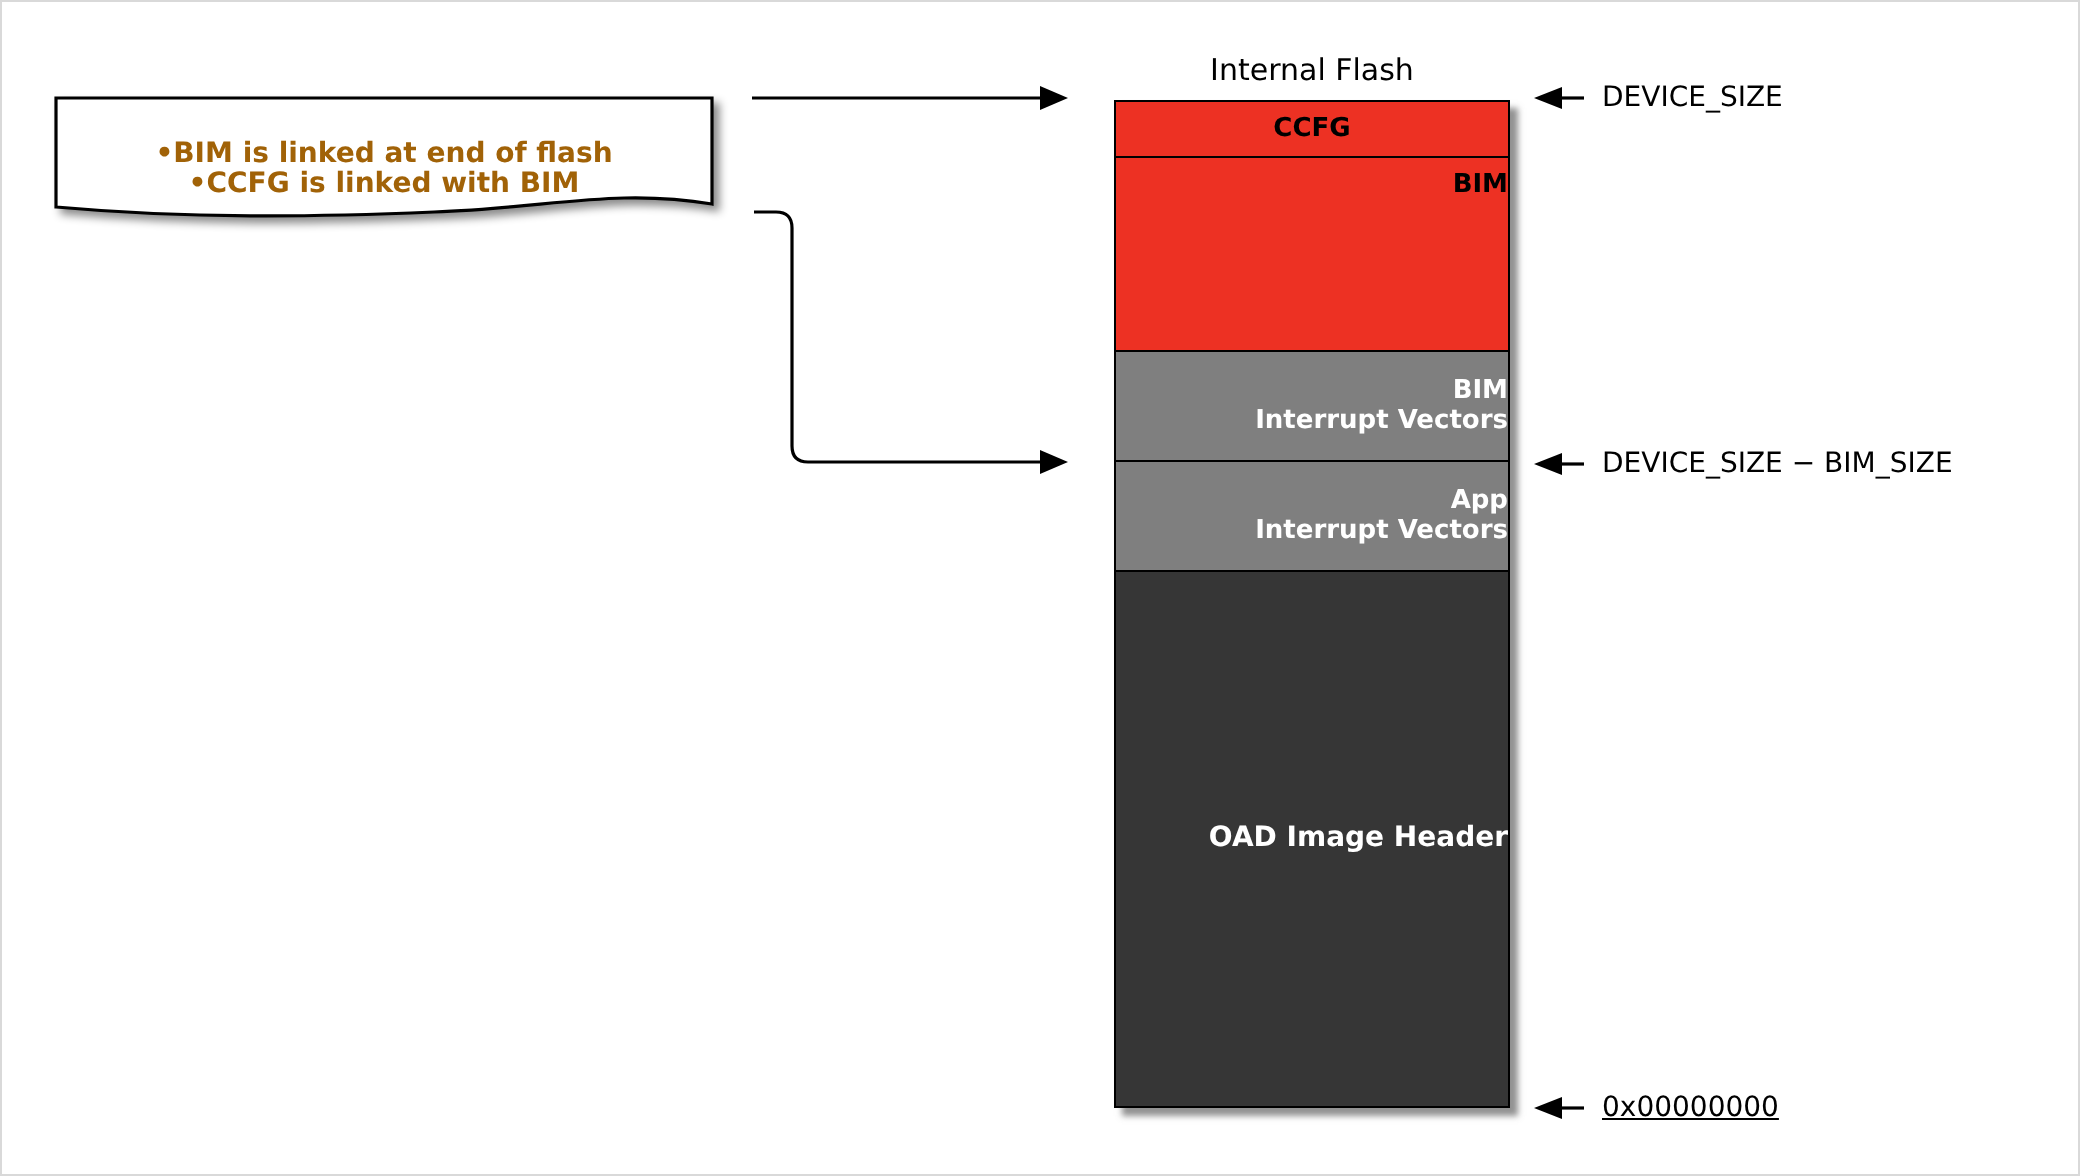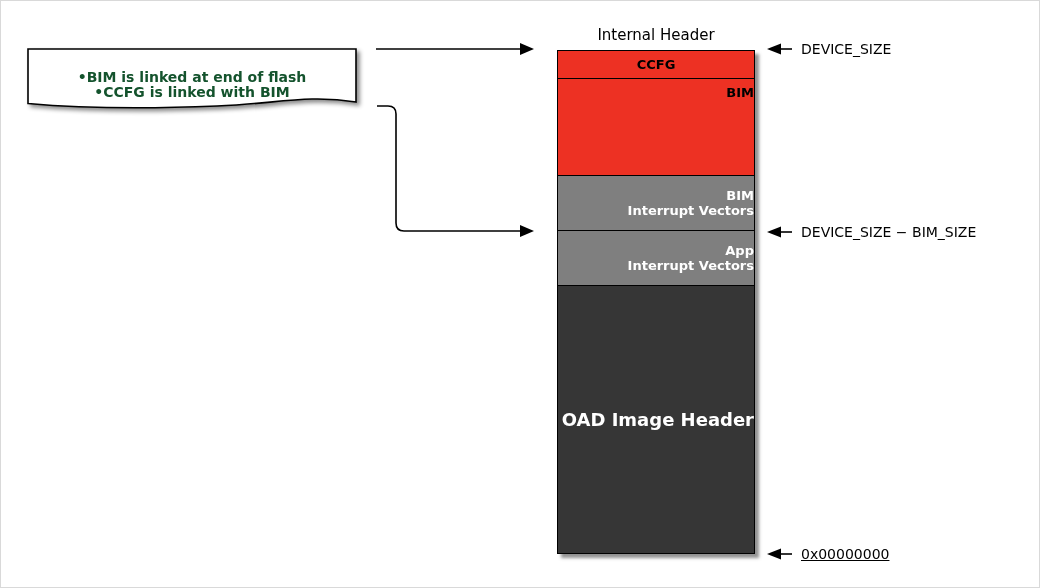--- a/index.html
+++ b/index.html
@@ -11,21 +11,21 @@
     position:absolute;inset:0;width:1040px;height:588px;
     border:1px solid #d9d9d9;box-sizing:border-box;background:#ffffff;
   }
 
   
   .note{position:absolute;left:26px;top:47px;width:330px;height:64px;}
   .note svg{filter:drop-shadow(3px 3px 2px rgba(0,0,0,0.45));}
   .note .note-text{
     position:absolute;left:0;top:0;width:330px;height:54px;
     display:flex;flex-direction:column;justify-content:flex-end;align-items:center;
-    font-size:14px;font-weight:bold;color:#14532d;line-height:15px;
+    font-size:14px;font-weight:bold;color:#a16207;line-height:15px;
     padding-bottom:2px;box-sizing:border-box;
   }
 
   
   .flash-title{
     position:absolute;left:556px;top:25px;width:198px;text-align:center;
     font-size:15px;color:#000;
   }
   .flash-column{
     position:absolute;left:556px;top:49px;width:198px;height:504px;
@@ -37,21 +37,21 @@
     box-sizing:border-box;display:flex;flex-direction:column;
     justify-content:center;align-items:center;text-align:center;
     font-size:13px;font-weight:bold;line-height:15px;
   }
   .mem-section + .mem-section{border-top:1.5px solid #000;align-items:flex-end;}
   .sec-ccfg   {height:27px;background:#ed3123;color:#000;}
   .sec-bim    {height:97px;background:#ed3123;color:#000;justify-content:flex-start;padding-top:6px;}
   .sec-bim-iv {height:55px;background:#7f7f7f;color:#fff;}
   .sec-app    {height:226px;background:#79a5f9;color:#000;}
   .sec-app-iv {height:55px;background:#7f7f7f;color:#fff;}
-  .sec-oad    {flex:1;background:#363636;color:#fff;font-size:18px;}
+  .sec-oad    {flex:1;background:#363636;color:#fff;font-size:14px;}
 
   
   .overlay{position:absolute;left:0;top:0;width:1040px;height:588px;pointer-events:none;}
 
   
   .addr-label{
     position:absolute;left:800px;transform:translateY(-50%);
     font-size:14px;color:#000;white-space:nowrap;
   }
   .addr-device-size{top:48px;}
@@ -66,21 +66,21 @@
   <div class="note">
     <svg width="334" height="66" viewBox="0 0 334 66">
       <path d="M1,1 H329 V54 C280,46 248,56 190,58 C130,60.5 68,61.5 1,55.5 Z" fill="#ffffff" stroke="#000000" stroke-width="1.6"></path>
     </svg>
     <div class="note-text">
       <div>•BIM is linked at end of flash</div>
       <div>•CCFG is linked with BIM</div>
     </div>
   </div>
 
-  <div class="flash-title">Internal Header</div>
+  <div class="flash-title">Internal Flash</div>
 
   <div class="flash-column">
     <div class="mem-section sec-ccfg">
       <span>CCFG</span>
     </div>
     <div class="mem-section sec-bim">
       <span>BIM</span>
     </div>
     <div class="mem-section sec-bim-iv">
       <span>BIM</span>

